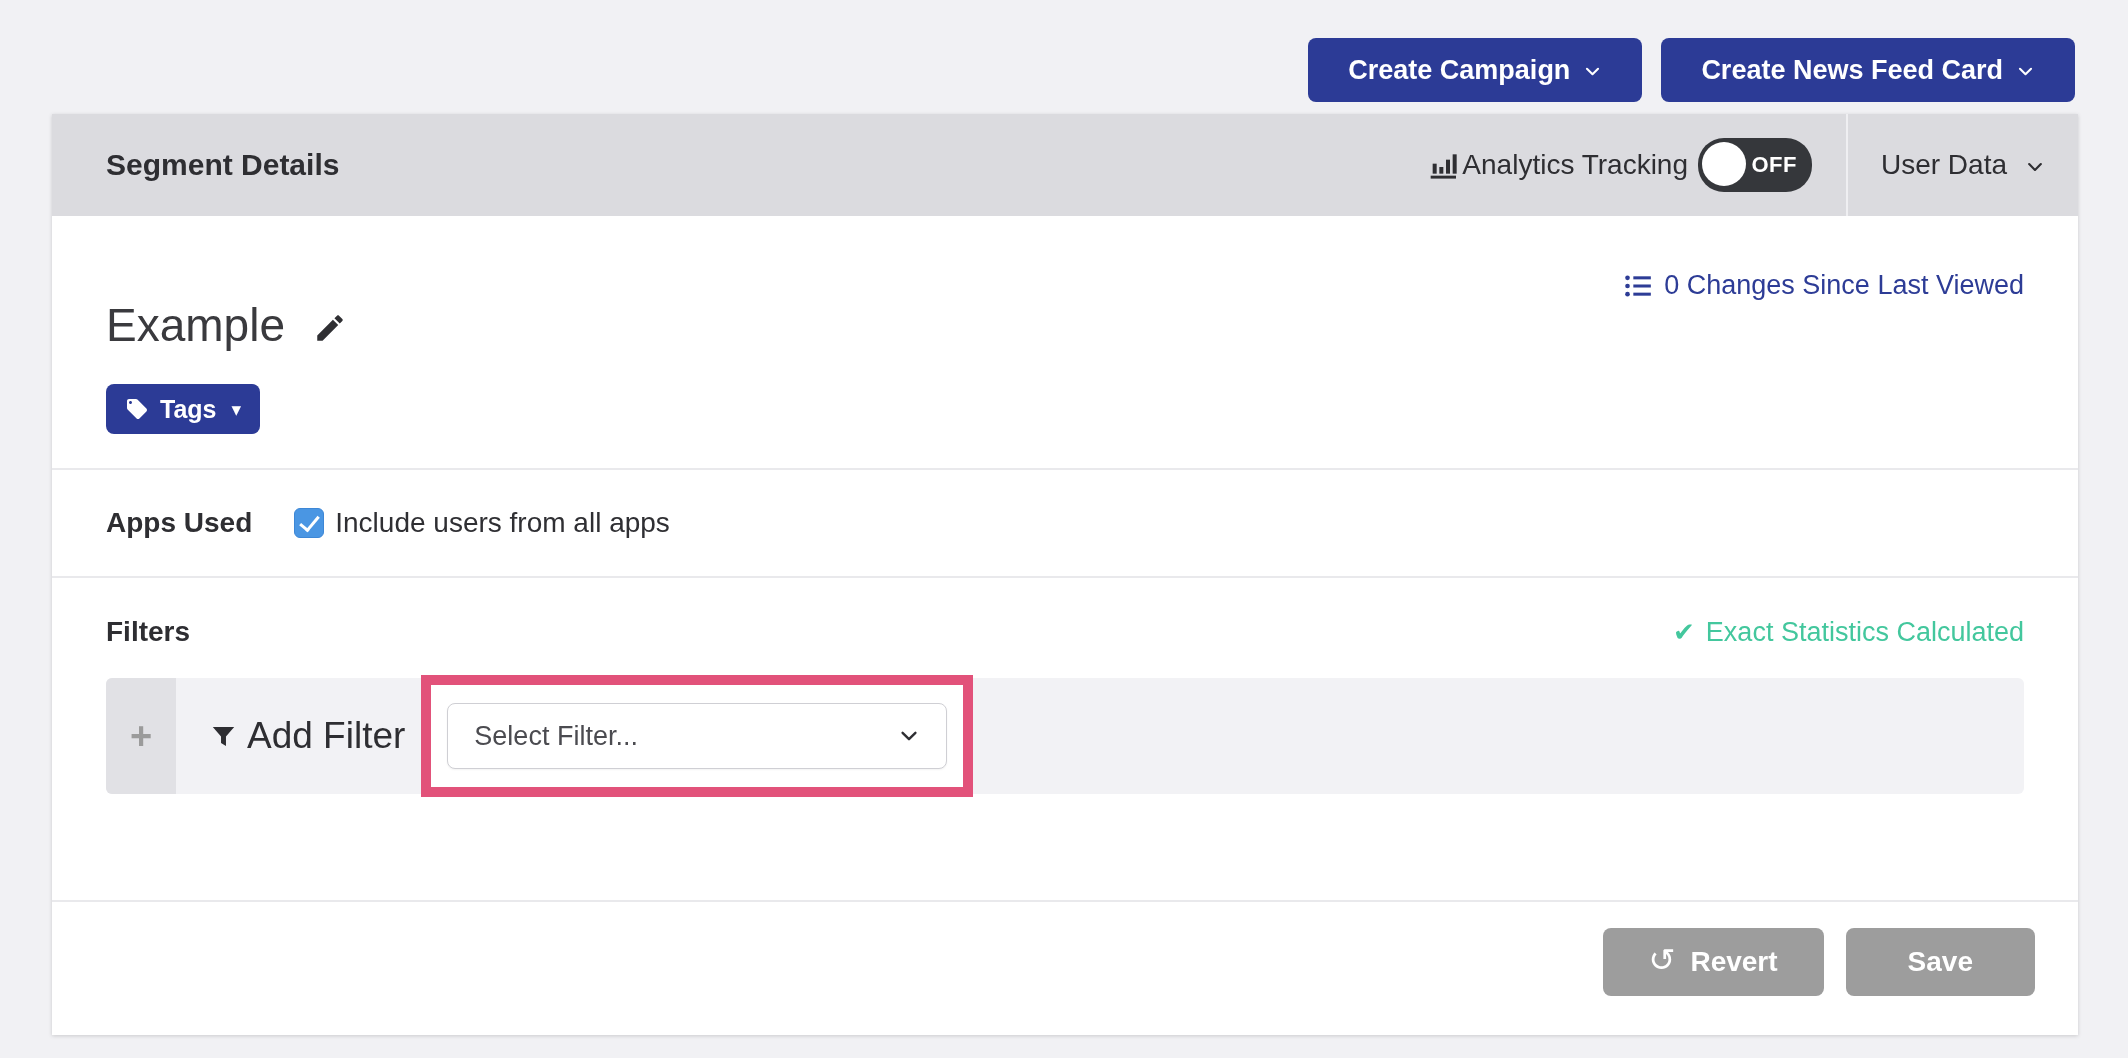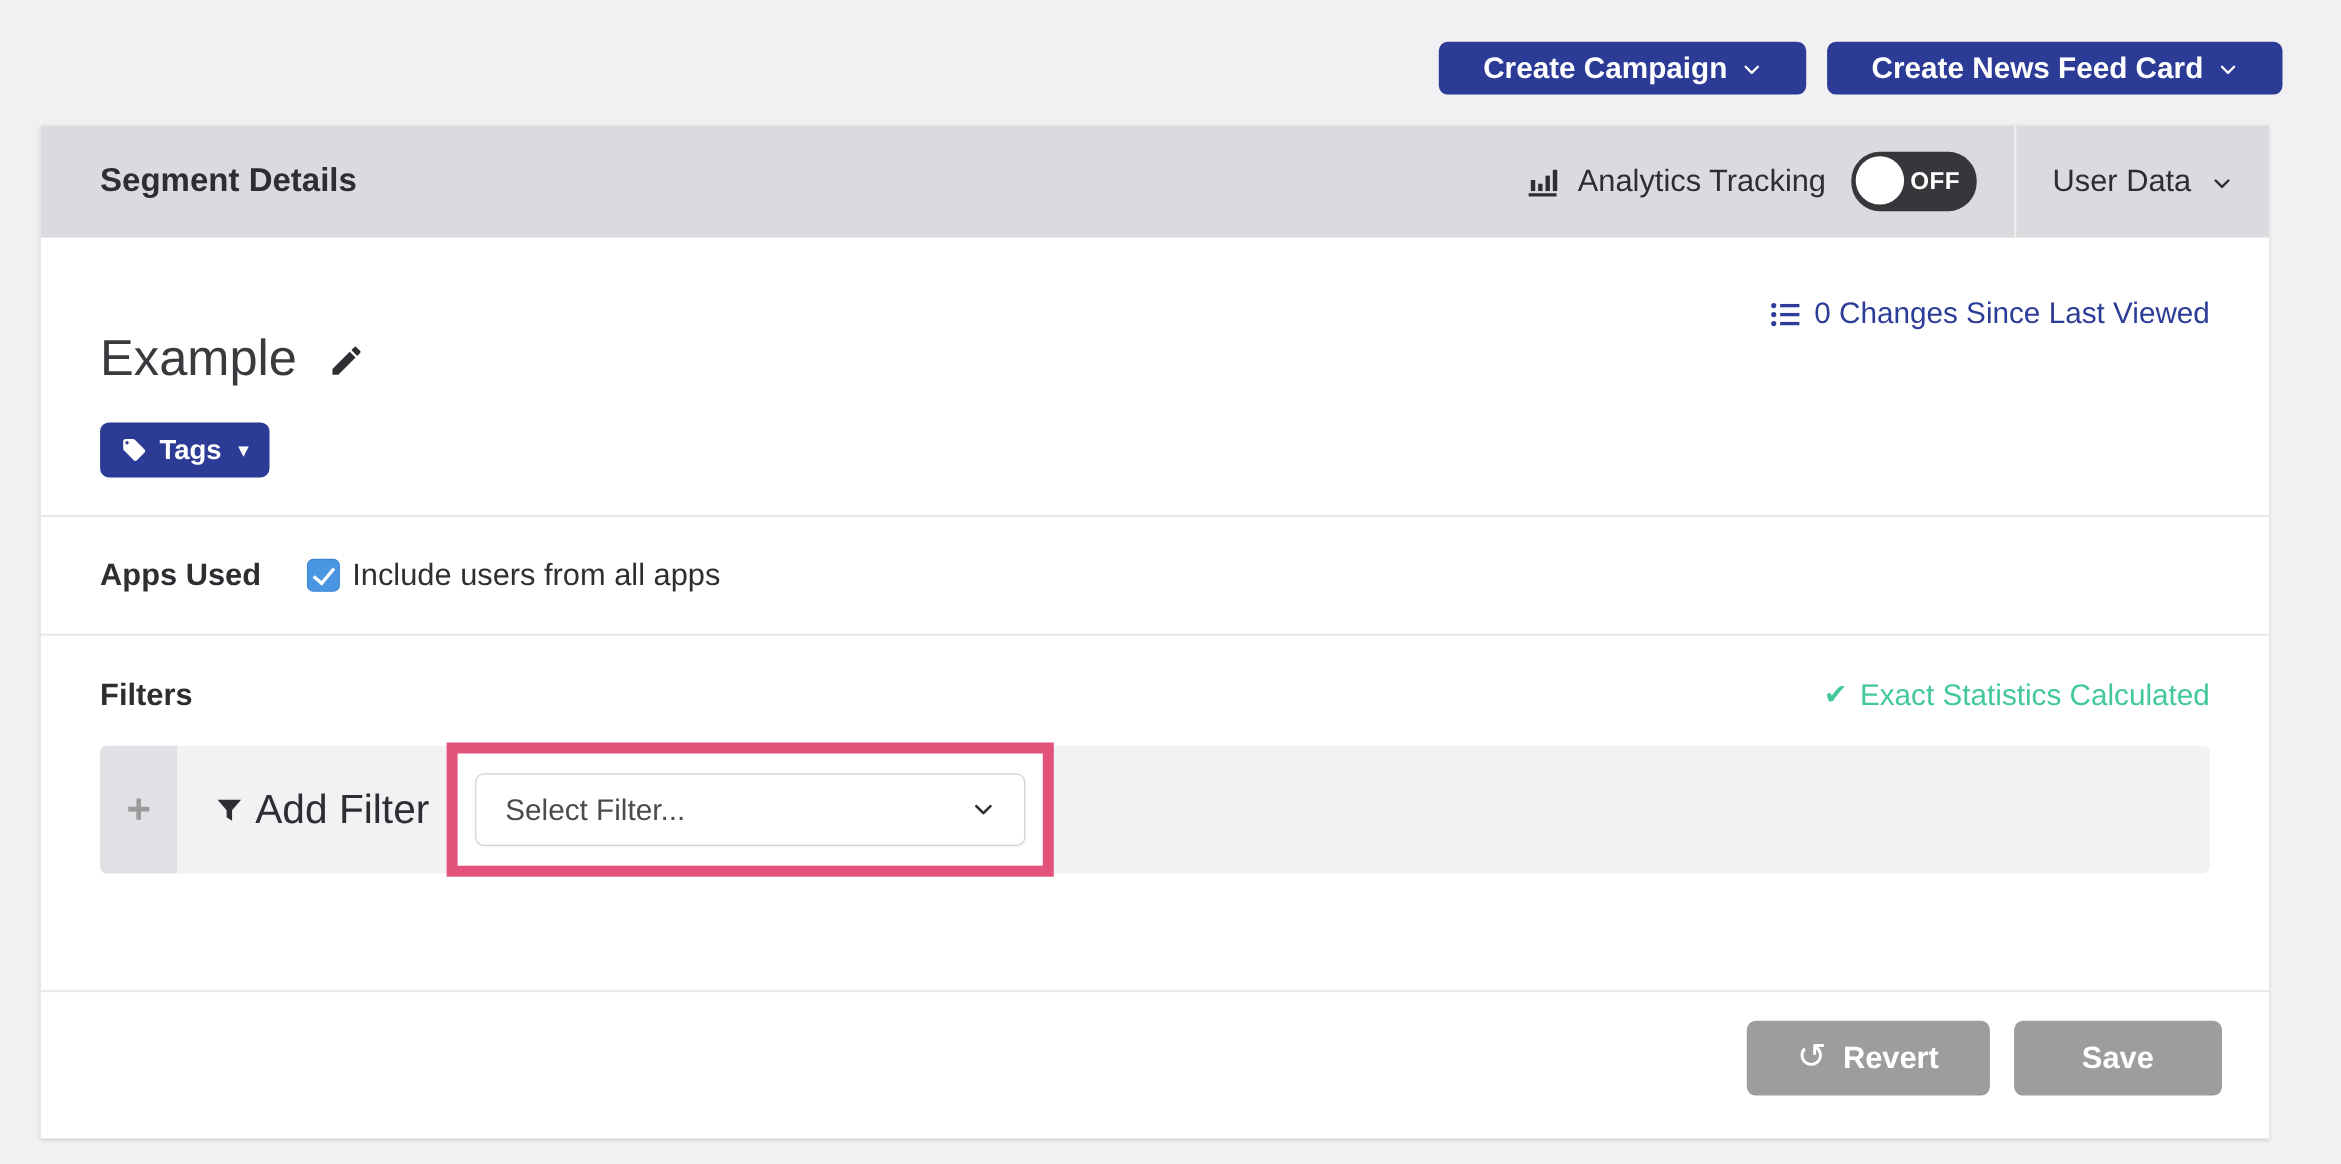--- a/index.html
+++ b/index.html
@@ -22,39 +22,39 @@
   }
   svg{display:block;}
   button{font-family:inherit;border:none;cursor:pointer;background:none;}
 
   
   .top-actions{
     position:absolute;top:38px;right:53px;
     display:flex;gap:19px;
   }
   .btn-primary{
-    height:48px;padding:0 40px;border-radius:8px;
+    height:64px;padding:0 40px;border-radius:8px;
     background:var(--primary-blue);color:#fff;
     font-size:27px;font-weight:bold;
     display:flex;align-items:center;gap:13px;
   }
   .btn-primary .chev{width:19px;height:19px;color:#fff;margin-top:3px;}
 
   
   .card{
-    position:absolute;left:37px;top:114px;width:2026px;height:921px;
+    position:absolute;left:52px;top:114px;width:2026px;height:921px;
     background:#fff;box-shadow:0 1px 4px rgba(0,0,0,.16);
     display:flex;flex-direction:column;
   }
   .card-header{
     height:102px;flex:0 0 102px;background:#dbdbdf;
     display:flex;align-items:center;
   }
   .header-title{font-size:30px;font-weight:bold;color:#2e2e32;padding-left:54px;flex:1;}
-  .analytics{display:flex;align-items:center;gap:15px;font-size:28px;color:#2e2e32;}
+  .analytics{display:flex;align-items:center;gap:2px;font-size:28px;color:#2e2e32;}
   .analytics .chart-ic{width:32px;height:32px;color:#2e2e32;}
   .toggle{
     width:114px;height:54px;border-radius:26px;background:var(--toggle-dark);
     position:relative;display:flex;align-items:center;margin-left:8px;cursor:pointer;
   }
   .toggle .knob{position:absolute;left:4px;top:4px;width:44px;height:44px;border-radius:50%;background:#fff;}
   .toggle .toggle-text{margin-left:auto;padding-right:15px;color:#fff;font-size:22px;font-weight:bold;letter-spacing:.5px;}
   .header-divider{width:2px;height:102px;background:#efeff2;margin-left:34px;}
   .user-data{
     width:230px;display:flex;align-items:center;justify-content:center;gap:18px;

